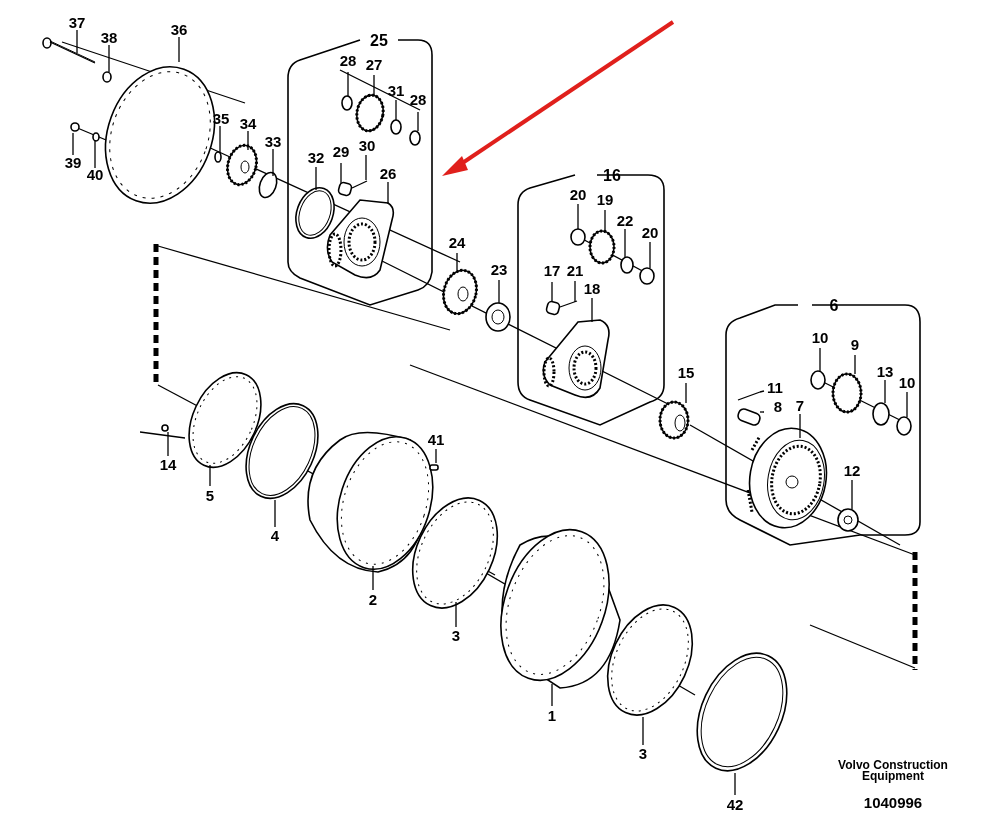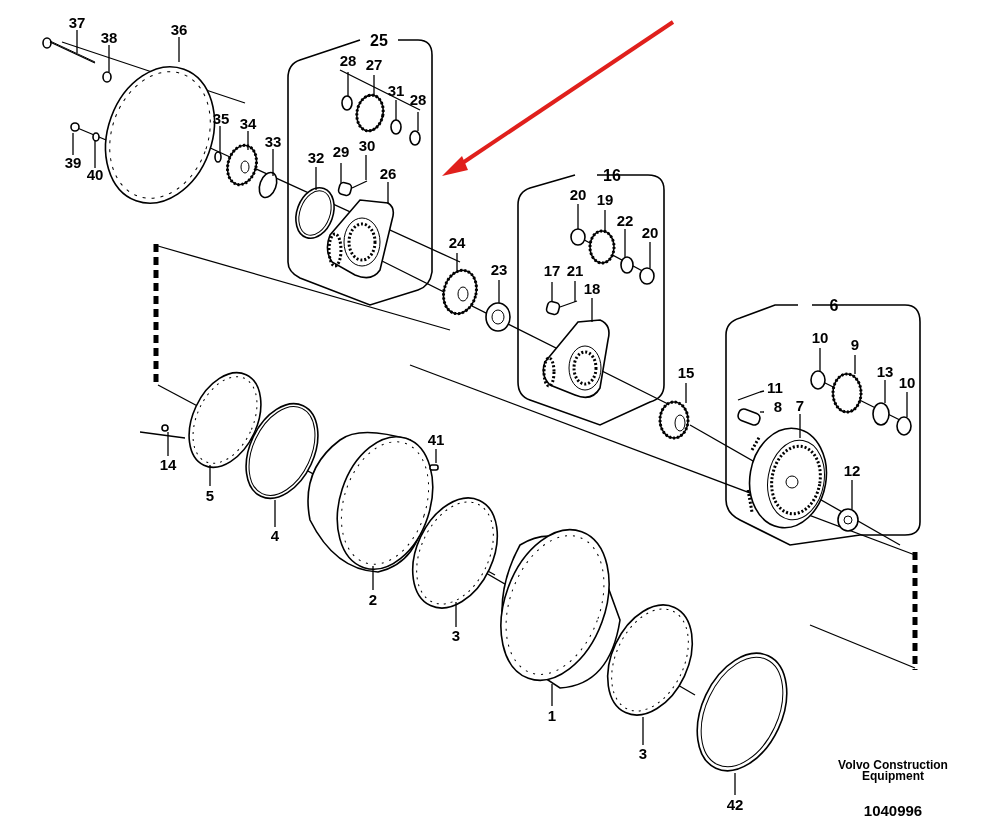--- a/index.html
+++ b/index.html
@@ -9,21 +9,21 @@
   .lbl-group { font-size: 16px; }
   .ln { stroke: #000; stroke-width: 1.3; fill: none; }
   .part { stroke: #000; stroke-width: 1.6; fill: #fff; }
   .part-thin { stroke: #000; stroke-width: 1; fill: none; }
   .teeth { stroke: #000; stroke-width: 3; fill: none; stroke-dasharray: 2 2; }
   .bolt-holes { stroke: #000; stroke-width: 1; fill: #fff; }
   .grp-frame { stroke: #000; stroke-width: 1.6; fill: none; }
   .dash-bar { stroke: #000; stroke-width: 5; stroke-dasharray: 8 5; fill: none; }
   .caption { position: absolute; left: 830px; top: 760px; width: 126px; text-align: center; font-family: "Liberation Sans", sans-serif; color: #000; }
   .caption .brand { font-size: 12px; font-weight: bold; line-height: 11px; }
-  .caption .docnum { font-size: 15px; font-weight: bold; margin-top: 20px; }
+  .caption .docnum { font-size: 15px; font-weight: bold; margin-top: 12px; }
 </style>
 </head>
 <body>
 
 <svg id="diagram" viewBox="0 0 1000 839" xmlns="http://www.w3.org/2000/svg">
 
   <g>
     <line x1="673" y1="22" x2="455" y2="168" stroke="#e0201c" stroke-width="4"></line>
     <polygon points="442,176 462,156 468,170" fill="#e0201c"></polygon>
   </g>

